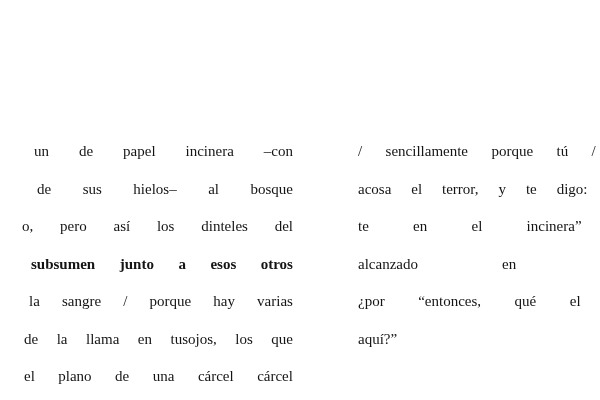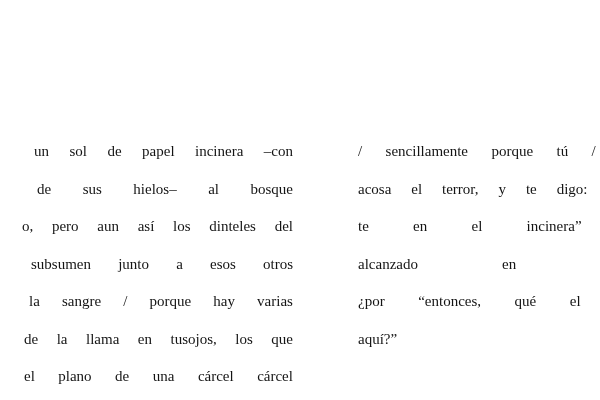--- a/index.html
+++ b/index.html
@@ -31,37 +31,37 @@
     justify-content: space-between;
     align-items: baseline;
     height: 37.5px;
     line-height: 37.5px;
     white-space: pre;
   }
   
   .col-left .line:nth-child(1) { margin-left: 7px; }
   .col-left .line:nth-child(2) { margin-left: 10px; }
   .col-left .line:nth-child(3) { margin-left: -5px; }
-  .col-left .line:nth-child(4) { margin-left: 4px; }
+  .col-left .line:nth-child(4) { margin-left: 4px; font-weight: bold; }
   .col-left .line:nth-child(5) { margin-left: 2px; }
   .col-left .line:nth-child(6) { margin-left: -3px; }
   .col-left .line:nth-child(7) { margin-left: -3px; }
   
   .col-right .line:nth-child(4) { width: 253px; }
   
   .col-right .line:nth-child(6) { justify-content: flex-start; }
 </style>
 </head>
 <body>
 
 <div class="page">
   <div class="col col-left">
-    <div class="line"><span>un</span><span>sol</span><span>de</span><span>papel</span><span>incinera</span><span>–con</span></div>
+    <div class="line"><span>un</span><span>de</span><span>papel</span><span>incinera</span><span>–con</span></div>
     <div class="line"><span>de</span><span>sus</span><span>hielos–</span><span>al</span><span>bosque</span></div>
-    <div class="line"><span>o,</span><span>pero</span><span>aun</span><span>así</span><span>los</span><span>dinteles</span><span>del</span></div>
+    <div class="line"><span>o,</span><span>pero</span><span>así</span><span>los</span><span>dinteles</span><span>del</span></div>
     <div class="line"><span>subsumen</span><span>junto</span><span>a</span><span>esos</span><span>otros</span></div>
     <div class="line"><span>la</span><span>sangre</span><span>/</span><span>porque</span><span>hay</span><span>varias</span></div>
     <div class="line"><span>de</span><span>la</span><span>llama</span><span>en</span><span>tusojos,</span><span>los</span><span>que</span></div>
     <div class="line"><span>el</span><span>plano</span><span>de</span><span>una</span><span>cárcel</span><span>cárcel</span></div>
   </div>
   <div class="col col-right">
     <div class="line"><span>/</span><span>sencillamente</span><span>porque</span><span>tú</span><span>/</span><span>Y</span></div>
     <div class="line"><span>acosa</span><span>el</span><span>terror,</span><span>y</span><span>te</span><span>digo:</span><span>“tra</span></div>
     <div class="line"><span>te</span><span>en</span><span>el</span><span>incinera”</span><span>/</span></div>
     <div class="line"><span>alcanzado</span><span>en</span><span>el</span></div>

